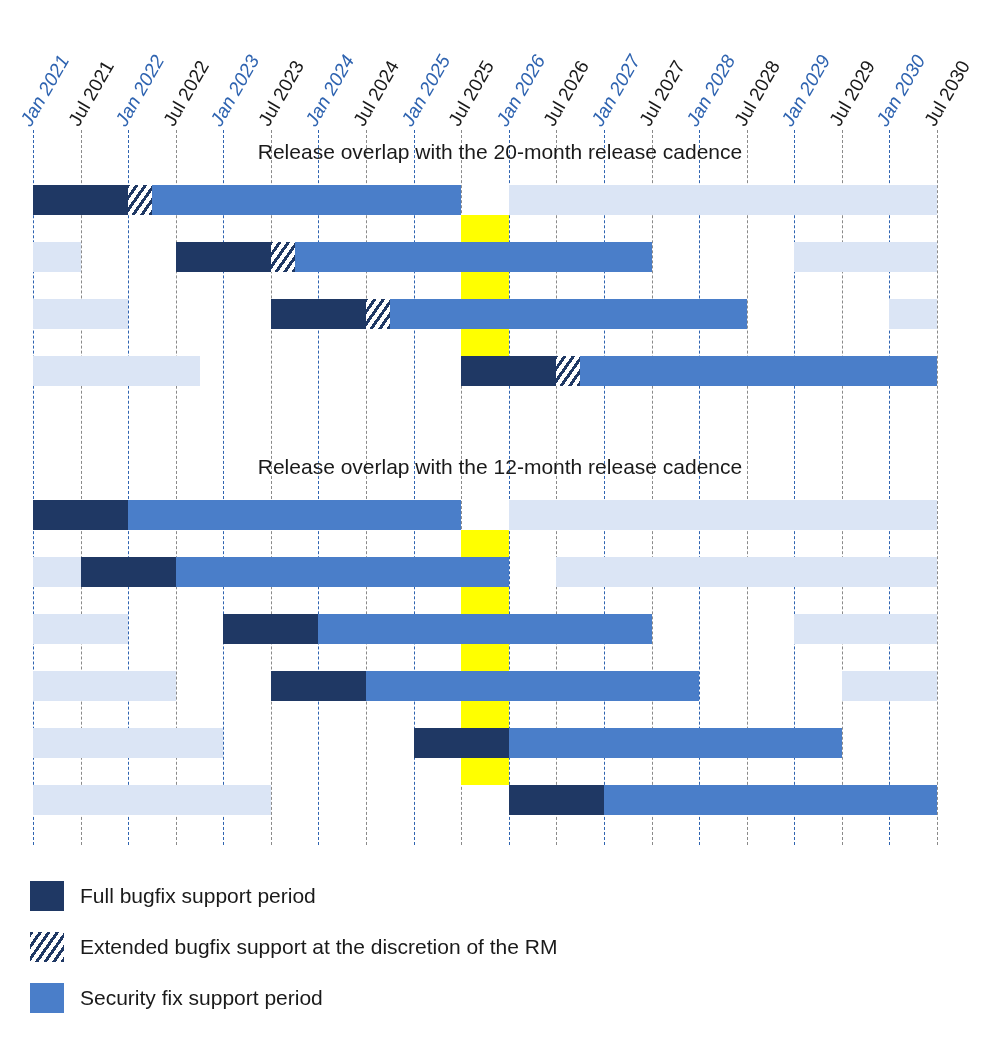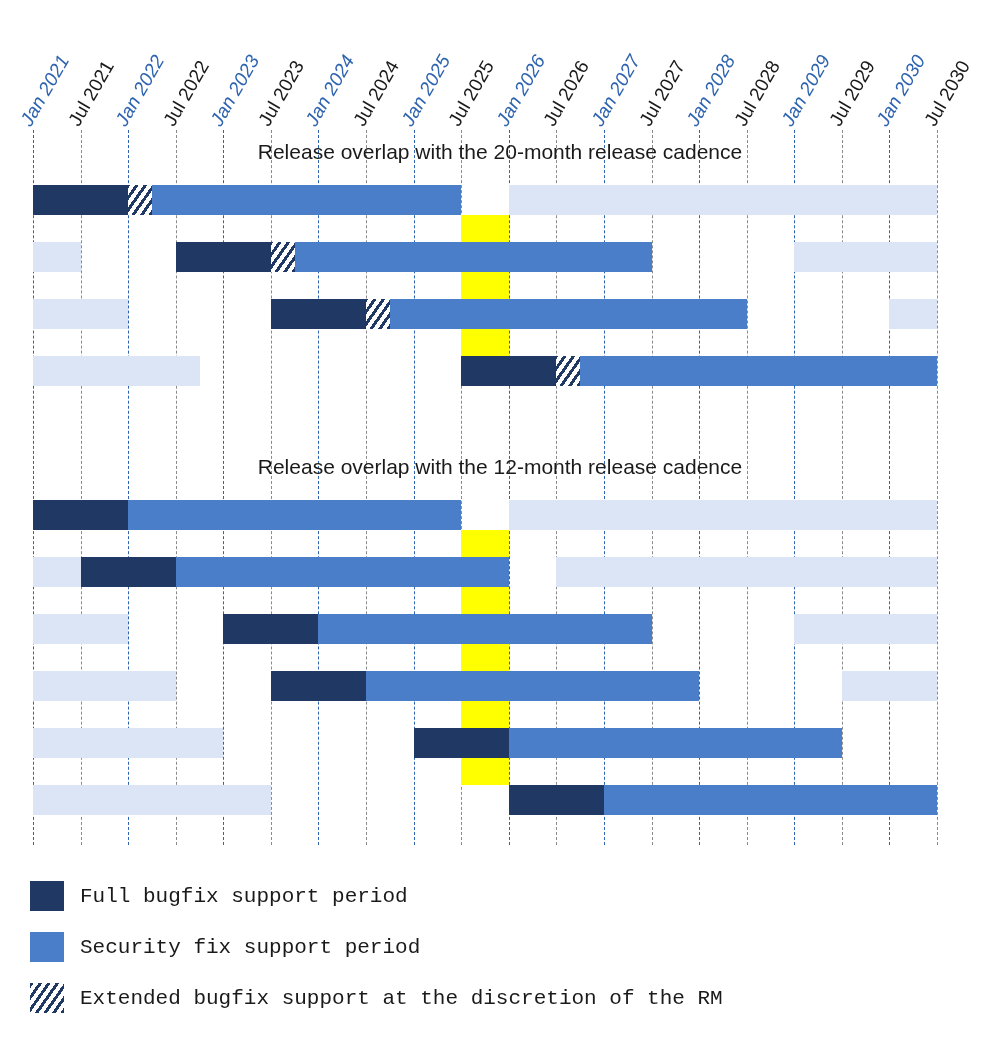--- a/index.html
+++ b/index.html
@@ -63,21 +63,21 @@
         #ffffff 3px, #ffffff 7px
       );
   }
   .now-marker{
     position:absolute;
     background:#ffff00;
     width:46px;
   }
 
   
-  .legend{position:absolute;left:30px;top:880px;width:940px;font-family:Liberation Mono, monospace;}
+  .legend{position:absolute;left:30px;top:880px;width:940px;}
   .legend-row{display:flex;align-items:center;margin-bottom:19px;height:32px;}
   .legend-swatch{width:34px;height:30px;margin-right:16px;flex:0 0 auto;}
   .legend-swatch.full{background:#1f3864;}
   .legend-swatch.security{background:#4a7ec9;}
   .legend-swatch.hatch{
     background:
       repeating-linear-gradient(
         -55deg,
         #1f3864 0px, #1f3864 3px,
         #ffffff 3px, #ffffff 7px
@@ -212,21 +212,21 @@
         </div>
       </div>
   </div>
 
   <div class="legend">
       <div class="legend-row">
         <div class="legend-swatch full"></div>
         <div class="legend-label">Full bugfix support period</div>
       </div>
       <div class="legend-row">
+        <div class="legend-swatch hatch"></div>
+        <div class="legend-label">Extended bugfix support at the discretion of the RM</div>
+      </div>
+      <div class="legend-row">
         <div class="legend-swatch security"></div>
         <div class="legend-label">Security fix support period</div>
       </div>
-      <div class="legend-row">
-        <div class="legend-swatch hatch"></div>
-        <div class="legend-label">Extended bugfix support at the discretion of the RM</div>
-      </div>
     </div>
 </div>
 
 </body></html>

